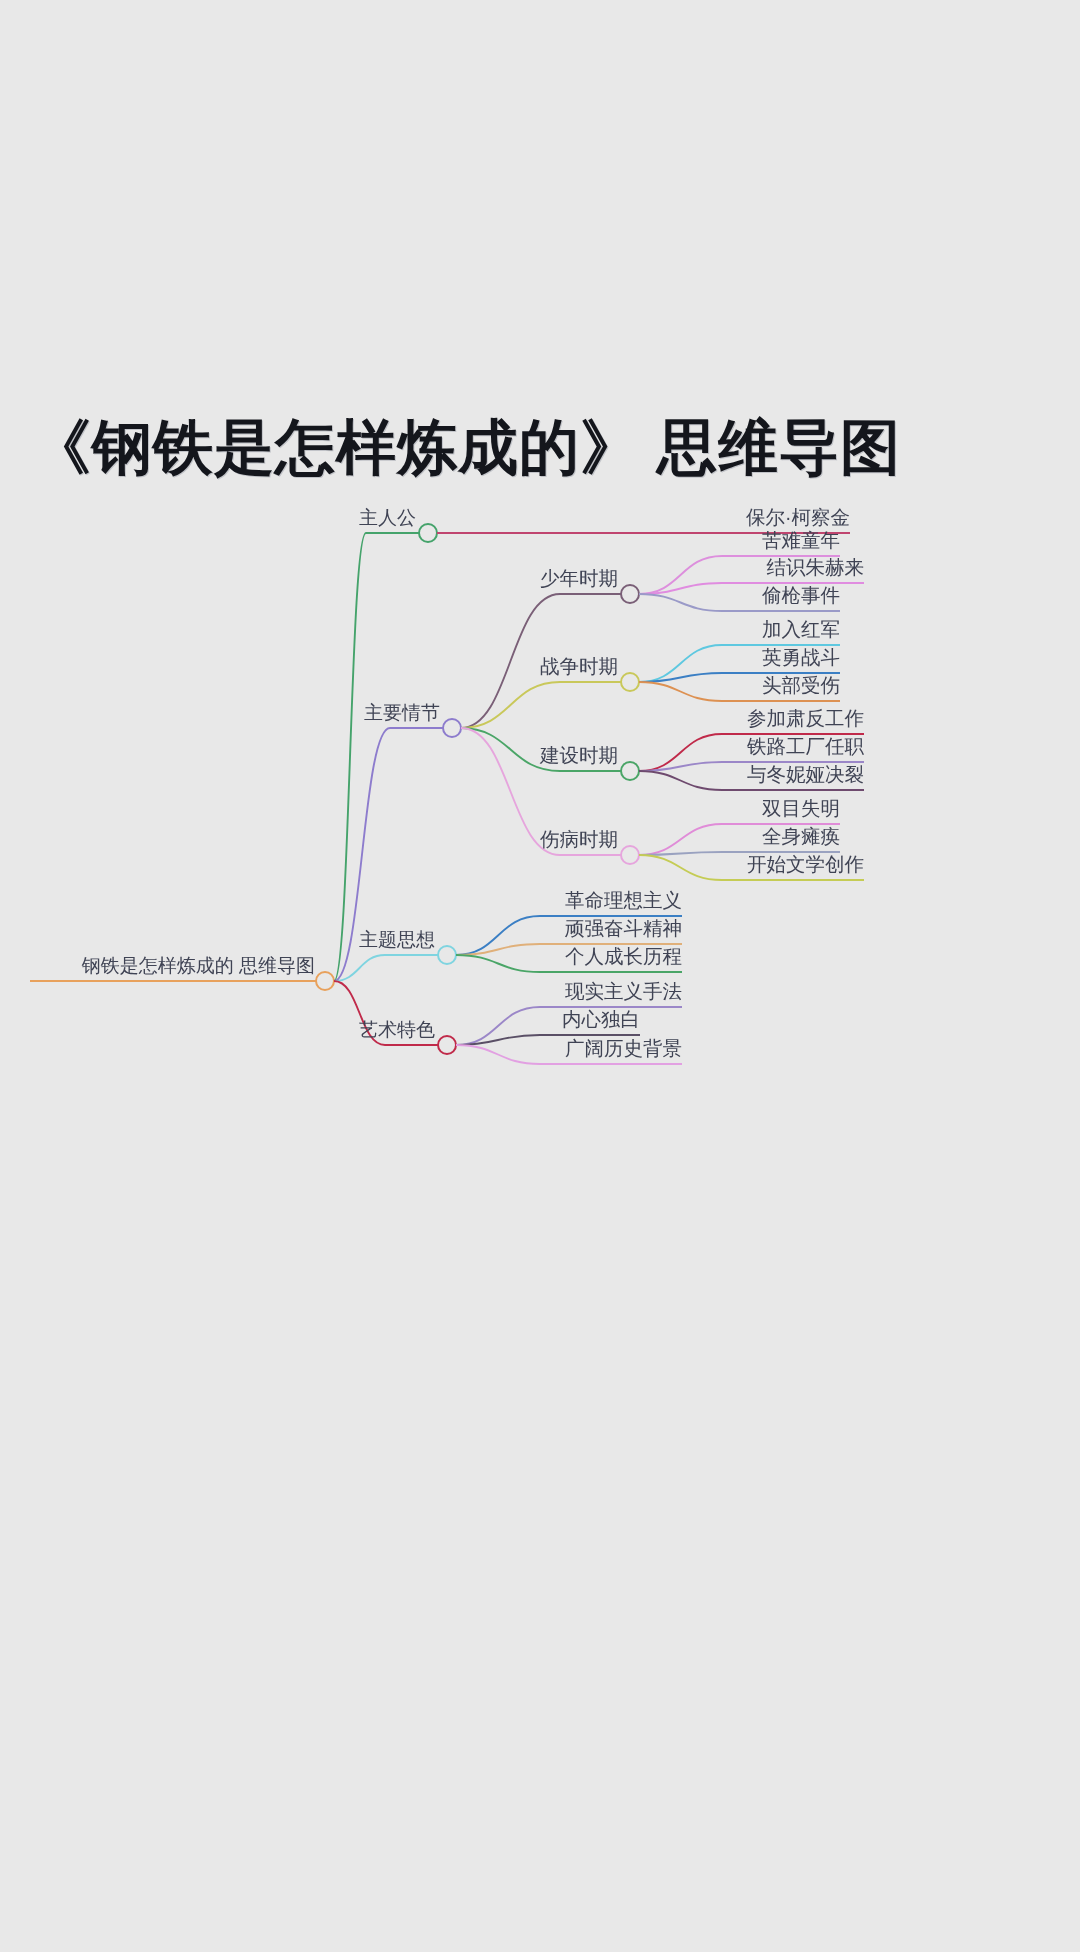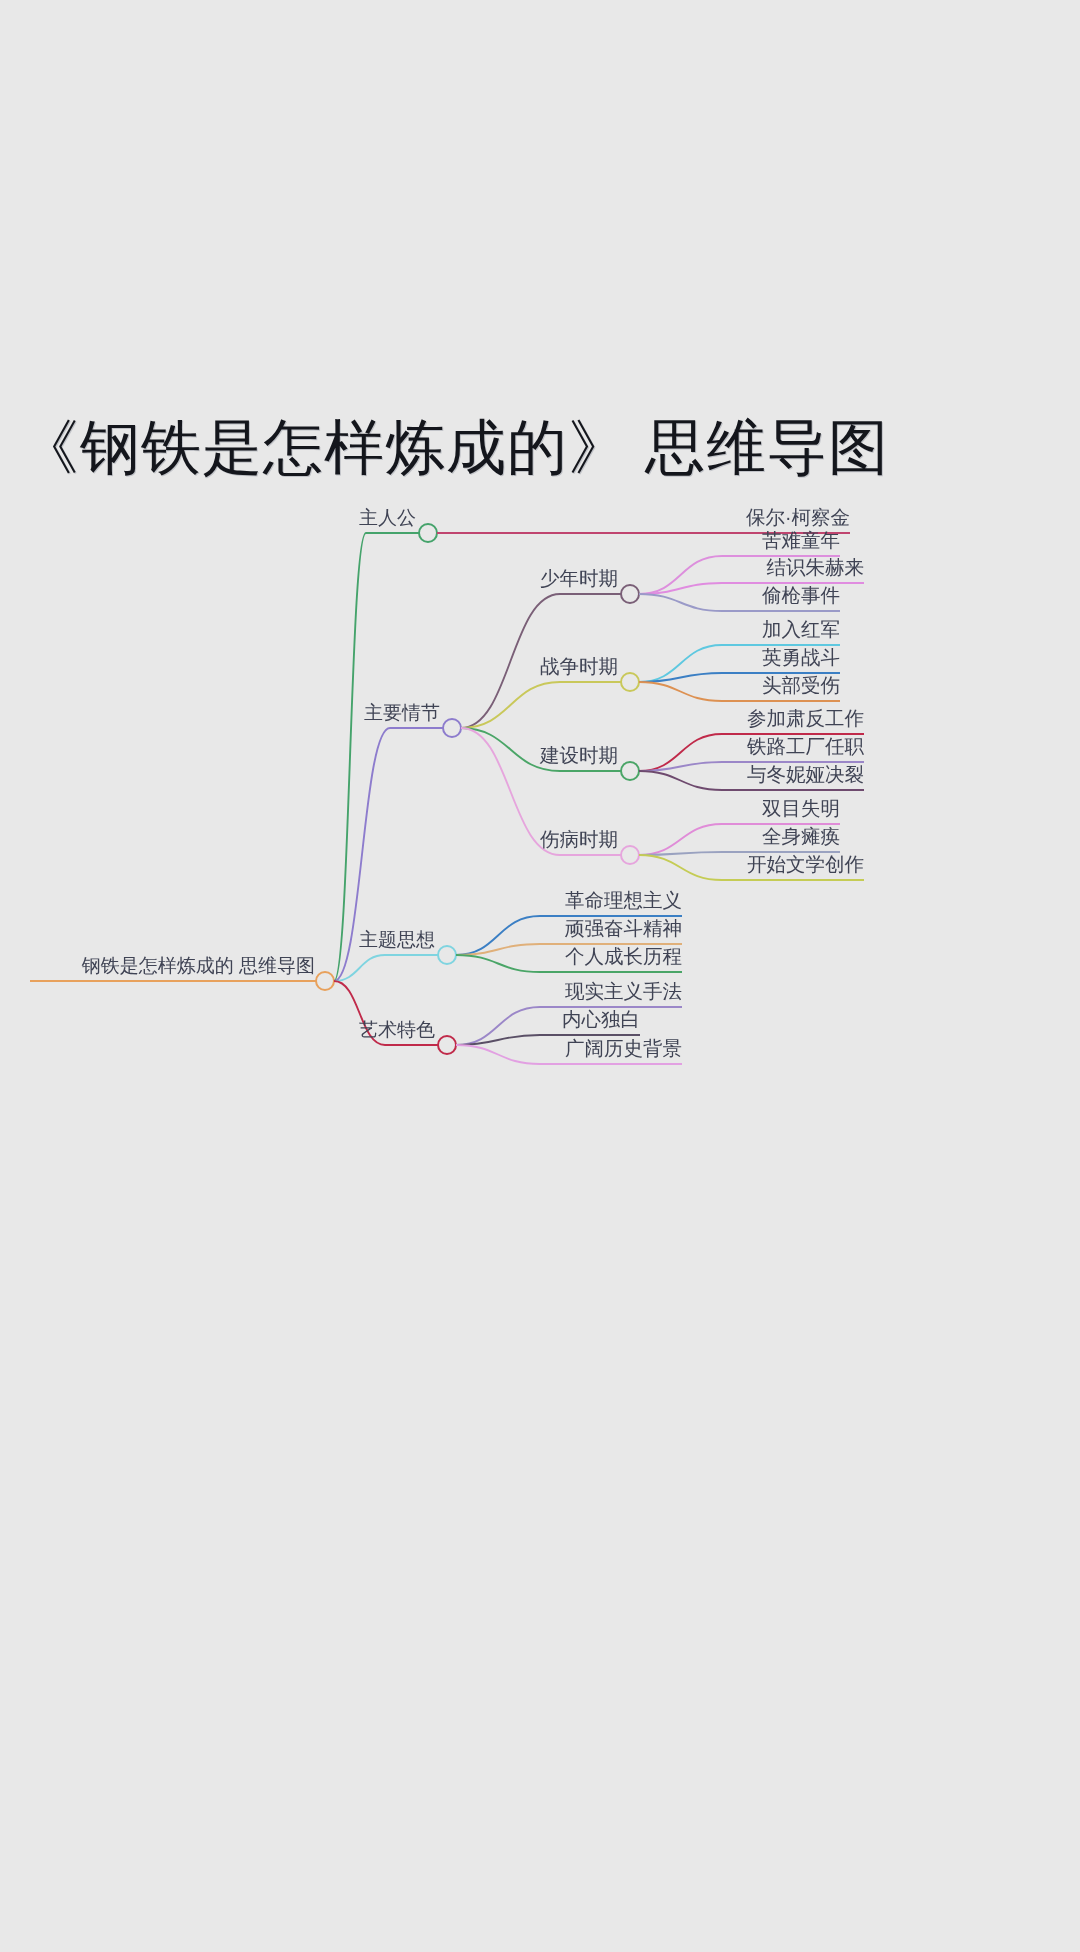--- a/index.html
+++ b/index.html
@@ -8,26 +8,27 @@
     background:#e8e8e8;
     font-family:"Liberation Sans","DejaVu Sans",sans-serif;
     overflow:hidden;
     position:relative;
   }
   #title{
     position:absolute;
     left:0;top:408px;width:908px;
     text-align:center;
     font-family:"Liberation Serif","DejaVu Serif",serif;
-    font-weight:normal;
+    font-weight:bold;
     font-size:60px;
     letter-spacing:1px;
     color:#14161c;
     text-shadow:1px 1px 0 rgba(120,125,140,.35);
     white-space:pre;
+    padding-left:12px;
   }
   #map{position:absolute;left:0;top:0;width:1080px;height:1952px;}
   .rootLabel{font-size:19px;fill:#3f4354;}
   .l1Label{font-size:19px;fill:#3f4354;}
   .l2Label{font-size:19.5px;fill:#3f4354;}
   .l3Label{font-size:19.5px;fill:#3f4354;}
   .connector{fill:none;stroke-width:1.9;}
   .underline{stroke-width:1.9;}
   .dot{fill:#e8e8e8;stroke-width:2;}
 </style>

